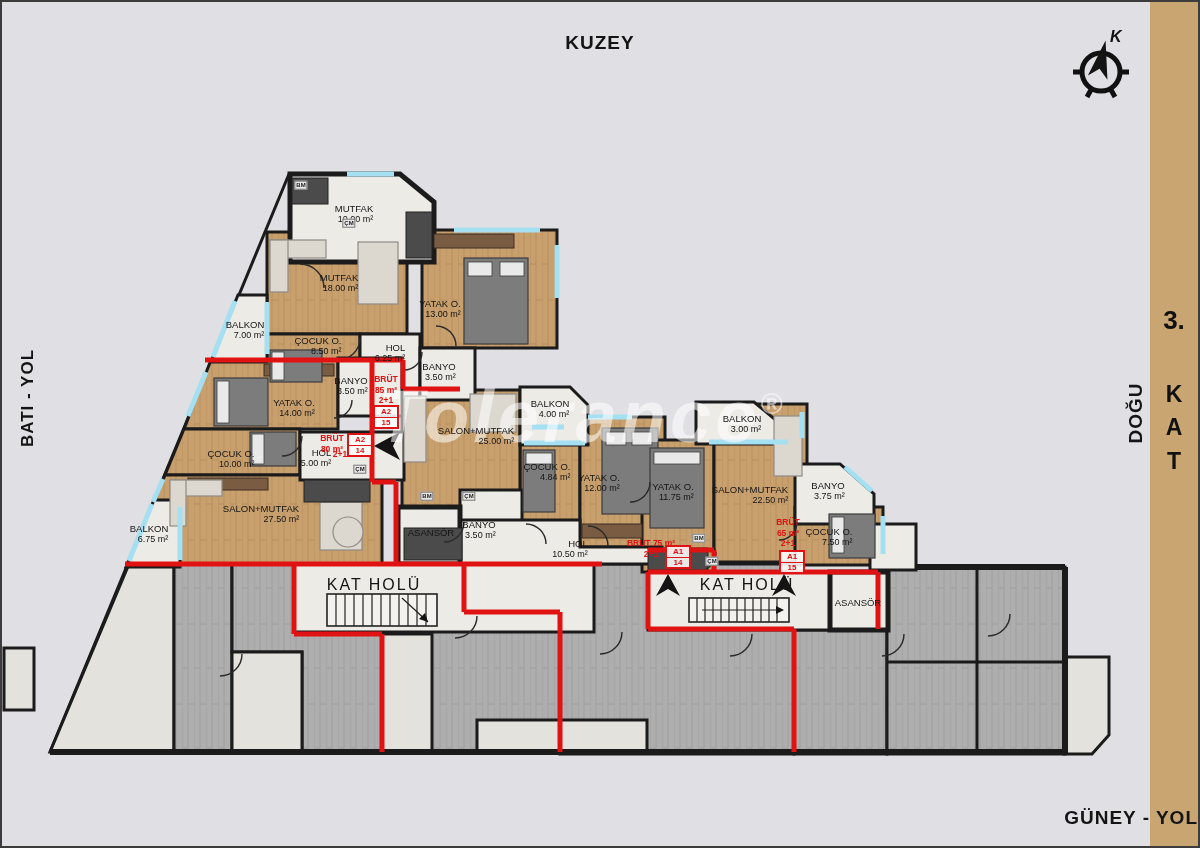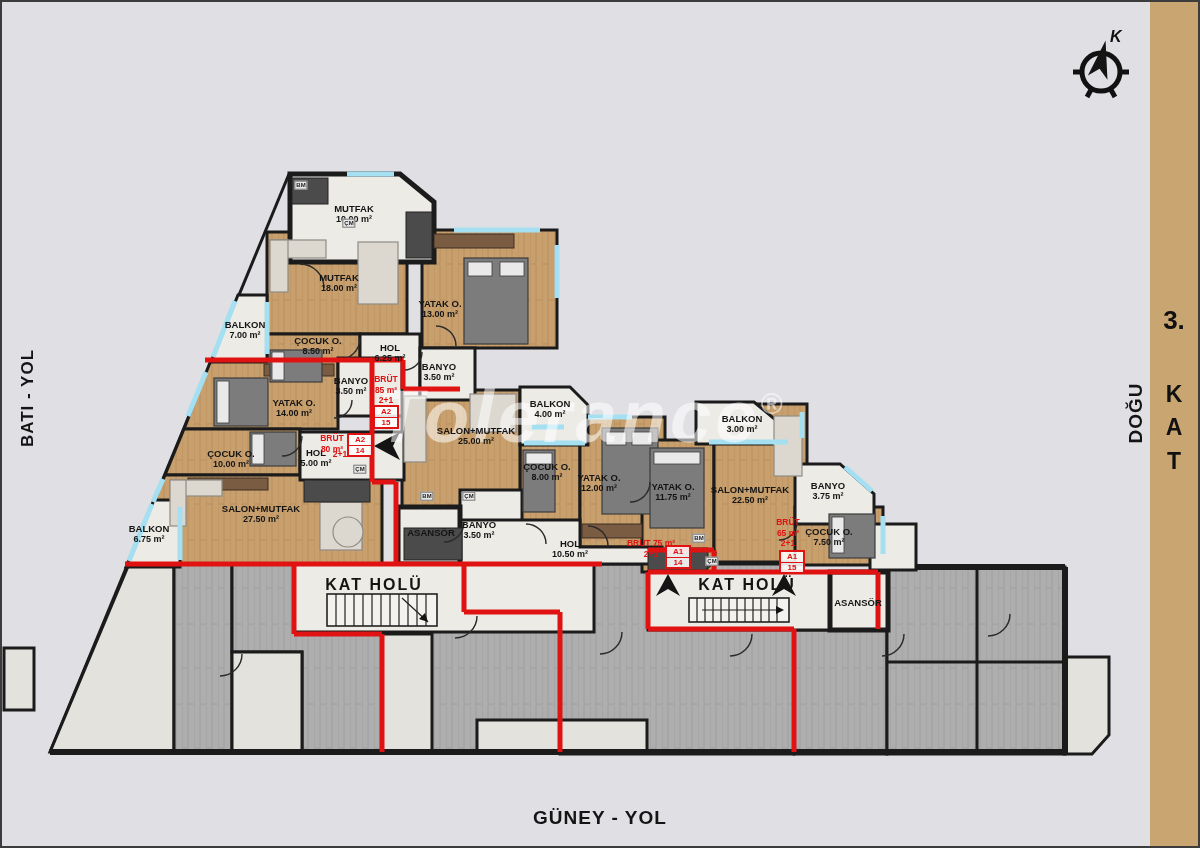--- a/index.html
+++ b/index.html
@@ -18,43 +18,43 @@
   .fur{fill:#dcd8d0;stroke:#8f8b84;stroke-width:1.2;}
   .bed{fill:#7c7c7c;stroke:#3c3c3c;stroke-width:1.2;}
   .pil{fill:#e9e9e9;stroke:#3c3c3c;stroke-width:0.8;}
   .cnt{fill:#4b4b4b;stroke:#222;stroke-width:1;}
   .wrd{fill:#7a5c42;stroke:#3c2f22;stroke-width:1;}
   .blk{fill:#141414;}
   .stair{fill:#f3f2ef;stroke:#222;stroke-width:1.6;}
   .tread{stroke:#222;stroke-width:1.2;}
   .wall{stroke:var(--c-wall,#1b1b1b);}
   #labels{position:absolute;left:0;top:0;width:100%;height:100%;z-index:3;}
-  .rl{position:absolute;transform:translate(-50%,-50%);text-align:center;
-      font-weight:bold;font-size:9.5px;line-height:1.2;white-space:nowrap;color:#141414;}
+  .rl{position:absolute;transform:translate(-50%,-50%);text-align:right;
+      font-weight:normal;font-size:9.5px;line-height:1.2;white-space:nowrap;color:#141414;}
   .rl .a{display:block;font-size:9px;}
   .rl.common{font-size:16px;letter-spacing:2px;}
   .utag{position:absolute;transform:translate(-50%,0);text-align:center;z-index:3;
         color:var(--c-red,#e01212);font-weight:bold;font-size:8.5px;line-height:1.25;white-space:nowrap;}
   .utag span{display:block;}
   .ubox{position:absolute;z-index:3;width:22px;border:2px solid var(--c-red,#e01212);
         background:rgba(255,255,255,.88);color:var(--c-red,#e01212);
         font-weight:bold;font-size:8px;line-height:1.2;text-align:center;}
   .ubox span{display:block;}
   .ubox span+span{border-top:1.5px solid var(--c-red,#e01212);}
   .uinline{position:absolute;z-index:3;color:var(--c-red,#e01212);font-weight:bold;font-size:8.5px;
            transform:translate(-50%,-50%);white-space:nowrap;}
   .app{position:absolute;z-index:3;transform:translate(-50%,-50%);font-weight:bold;font-size:6px;
        color:#222;background:#e8e8e8;border:0.5px solid #777;padding:0 1px;line-height:1.1;}
   .watermark{position:absolute;left:300px;top:372px;width:560px;z-index:2;text-align:center;
              font-style:italic;font-weight:bold;font-size:74px;letter-spacing:4px;
              color:var(--c-watermark,rgba(255,255,255,0.55));pointer-events:none;}
   .watermark sup{font-size:30px;vertical-align:28px;}
   .t-top{position:absolute;left:0;right:0;top:30px;text-align:center;font-weight:bold;
          font-size:19px;letter-spacing:1px;z-index:4;}
-  .t-bottom{position:absolute;left:0;right:0;top:805px;text-align:center;font-weight:bold;
+  .t-bottom{position:absolute;left:0;right:0;top:805px;text-align:right;font-weight:bold;
             font-size:19px;letter-spacing:1px;z-index:4;}
   .t-left{position:absolute;left:-34px;top:386px;width:120px;text-align:center;font-weight:bold;
           font-size:17px;letter-spacing:1px;transform:rotate(-90deg);z-index:4;}
   .t-right{position:absolute;left:1074px;top:400px;width:120px;text-align:center;font-weight:bold;
            font-size:19px;letter-spacing:1px;transform:rotate(-90deg);z-index:4;}
   .band{position:absolute;left:1148px;top:0;width:48px;height:100%;background:var(--c-band,#c9a571);z-index:3;}
   .band-num{position:absolute;left:0;width:100%;top:303px;text-align:center;font-weight:bold;font-size:26px;color:#111;}
   .band-letters{position:absolute;left:0;width:100%;top:376px;text-align:center;font-weight:bold;
                 font-size:23px;color:#111;line-height:1.45;}
   .band-letters span{display:block;}
@@ -253,21 +253,21 @@
       <div class="rl" style="left: 437px; top: 370px;"><span>BANYO</span><span class="a">3.50 m²</span></div>
       <div class="rl" style="left: 243px; top: 328px;"><span>BALKON</span><span class="a">7.00 m²</span></div>
       <div class="rl" style="left: 292px; top: 406px;"><span>YATAK O.</span><span class="a">14.00 m²</span></div>
       <div class="rl" style="left: 349px; top: 384px;"><span>BANYO</span><span class="a">3.50 m²</span></div>
       <div class="rl" style="left: 229px; top: 457px;"><span>ÇOCUK O.</span><span class="a">10.00 m²</span></div>
       <div class="rl" style="left: 314px; top: 456px;"><span>HOL</span><span class="a">5.00 m²</span></div>
       <div class="rl" style="left: 259px; top: 512px;"><span>SALON+MUTFAK</span><span class="a">27.50 m²</span></div>
       <div class="rl" style="left: 147px; top: 532px;"><span>BALKON</span><span class="a">6.75 m²</span></div>
       <div class="rl" style="left: 474px; top: 434px;"><span>SALON+MUTFAK</span><span class="a">25.00 m²</span></div>
       <div class="rl" style="left: 548px; top: 407px;"><span>BALKON</span><span class="a">4.00 m²</span></div>
-      <div class="rl" style="left: 545px; top: 470px;"><span>ÇOCUK O.</span><span class="a">8.00 m²</span></div>
+      <div class="rl" style="left: 545px; top: 470px;"><span>ÇOCUK O.</span><span class="a">4.84 m²</span></div>
       <div class="rl" style="left: 597px; top: 481px;"><span>YATAK O.</span><span class="a">12.00 m²</span></div>
       <div class="rl" style="left: 477px; top: 528px;"><span>BANYO</span><span class="a">3.50 m²</span></div>
       <div class="rl" style="left: 568px; top: 547px;"><span>HOL</span><span class="a">10.50 m²</span></div>
       <div class="rl" style="left: 671px; top: 490px;"><span>YATAK O.</span><span class="a">11.75 m²</span></div>
       <div class="rl" style="left: 748px; top: 493px;"><span>SALON+MUTFAK</span><span class="a">22.50 m²</span></div>
       <div class="rl" style="left: 740px; top: 422px;"><span>BALKON</span><span class="a">3.00 m²</span></div>
       <div class="rl" style="left: 826px; top: 489px;"><span>BANYO</span><span class="a">3.75 m²</span></div>
       <div class="rl" style="left: 827px; top: 535px;"><span>ÇOCUK O.</span><span class="a">7.50 m²</span></div>
       <div class="rl" style="left: 429px; top: 531px;"><span>ASANSÖR</span></div>
       <div class="rl" style="left: 856px; top: 601px;"><span>ASANSÖR</span></div>
@@ -310,20 +310,21 @@
       </div>
       <div class="app" style="left: 299px; top: 183px;">BM</div>
       <div class="app" style="left: 347px; top: 221px;">ÇM</div>
       <div class="app" style="left: 358px; top: 467px;">ÇM</div>
       <div class="app" style="left: 425px; top: 494px;">BM</div>
       <div class="app" style="left: 467px; top: 494px;">ÇM</div>
       <div class="app" style="left: 697px; top: 536px;">BM</div>
       <div class="app" style="left: 710px; top: 559px;">ÇM</div>
     </div>
 
+  <div class="t-top">KUZEY</div>
   <div class="t-bottom">GÜNEY - YOL</div>
   <div class="t-left">BATI - YOL</div>
   <div class="t-right">DOĞU</div>
 
   <div class="band">
     <div class="band-num">3.</div>
     <div class="band-letters">
       <span>K</span>
       <span>A</span>
       <span>T</span>

